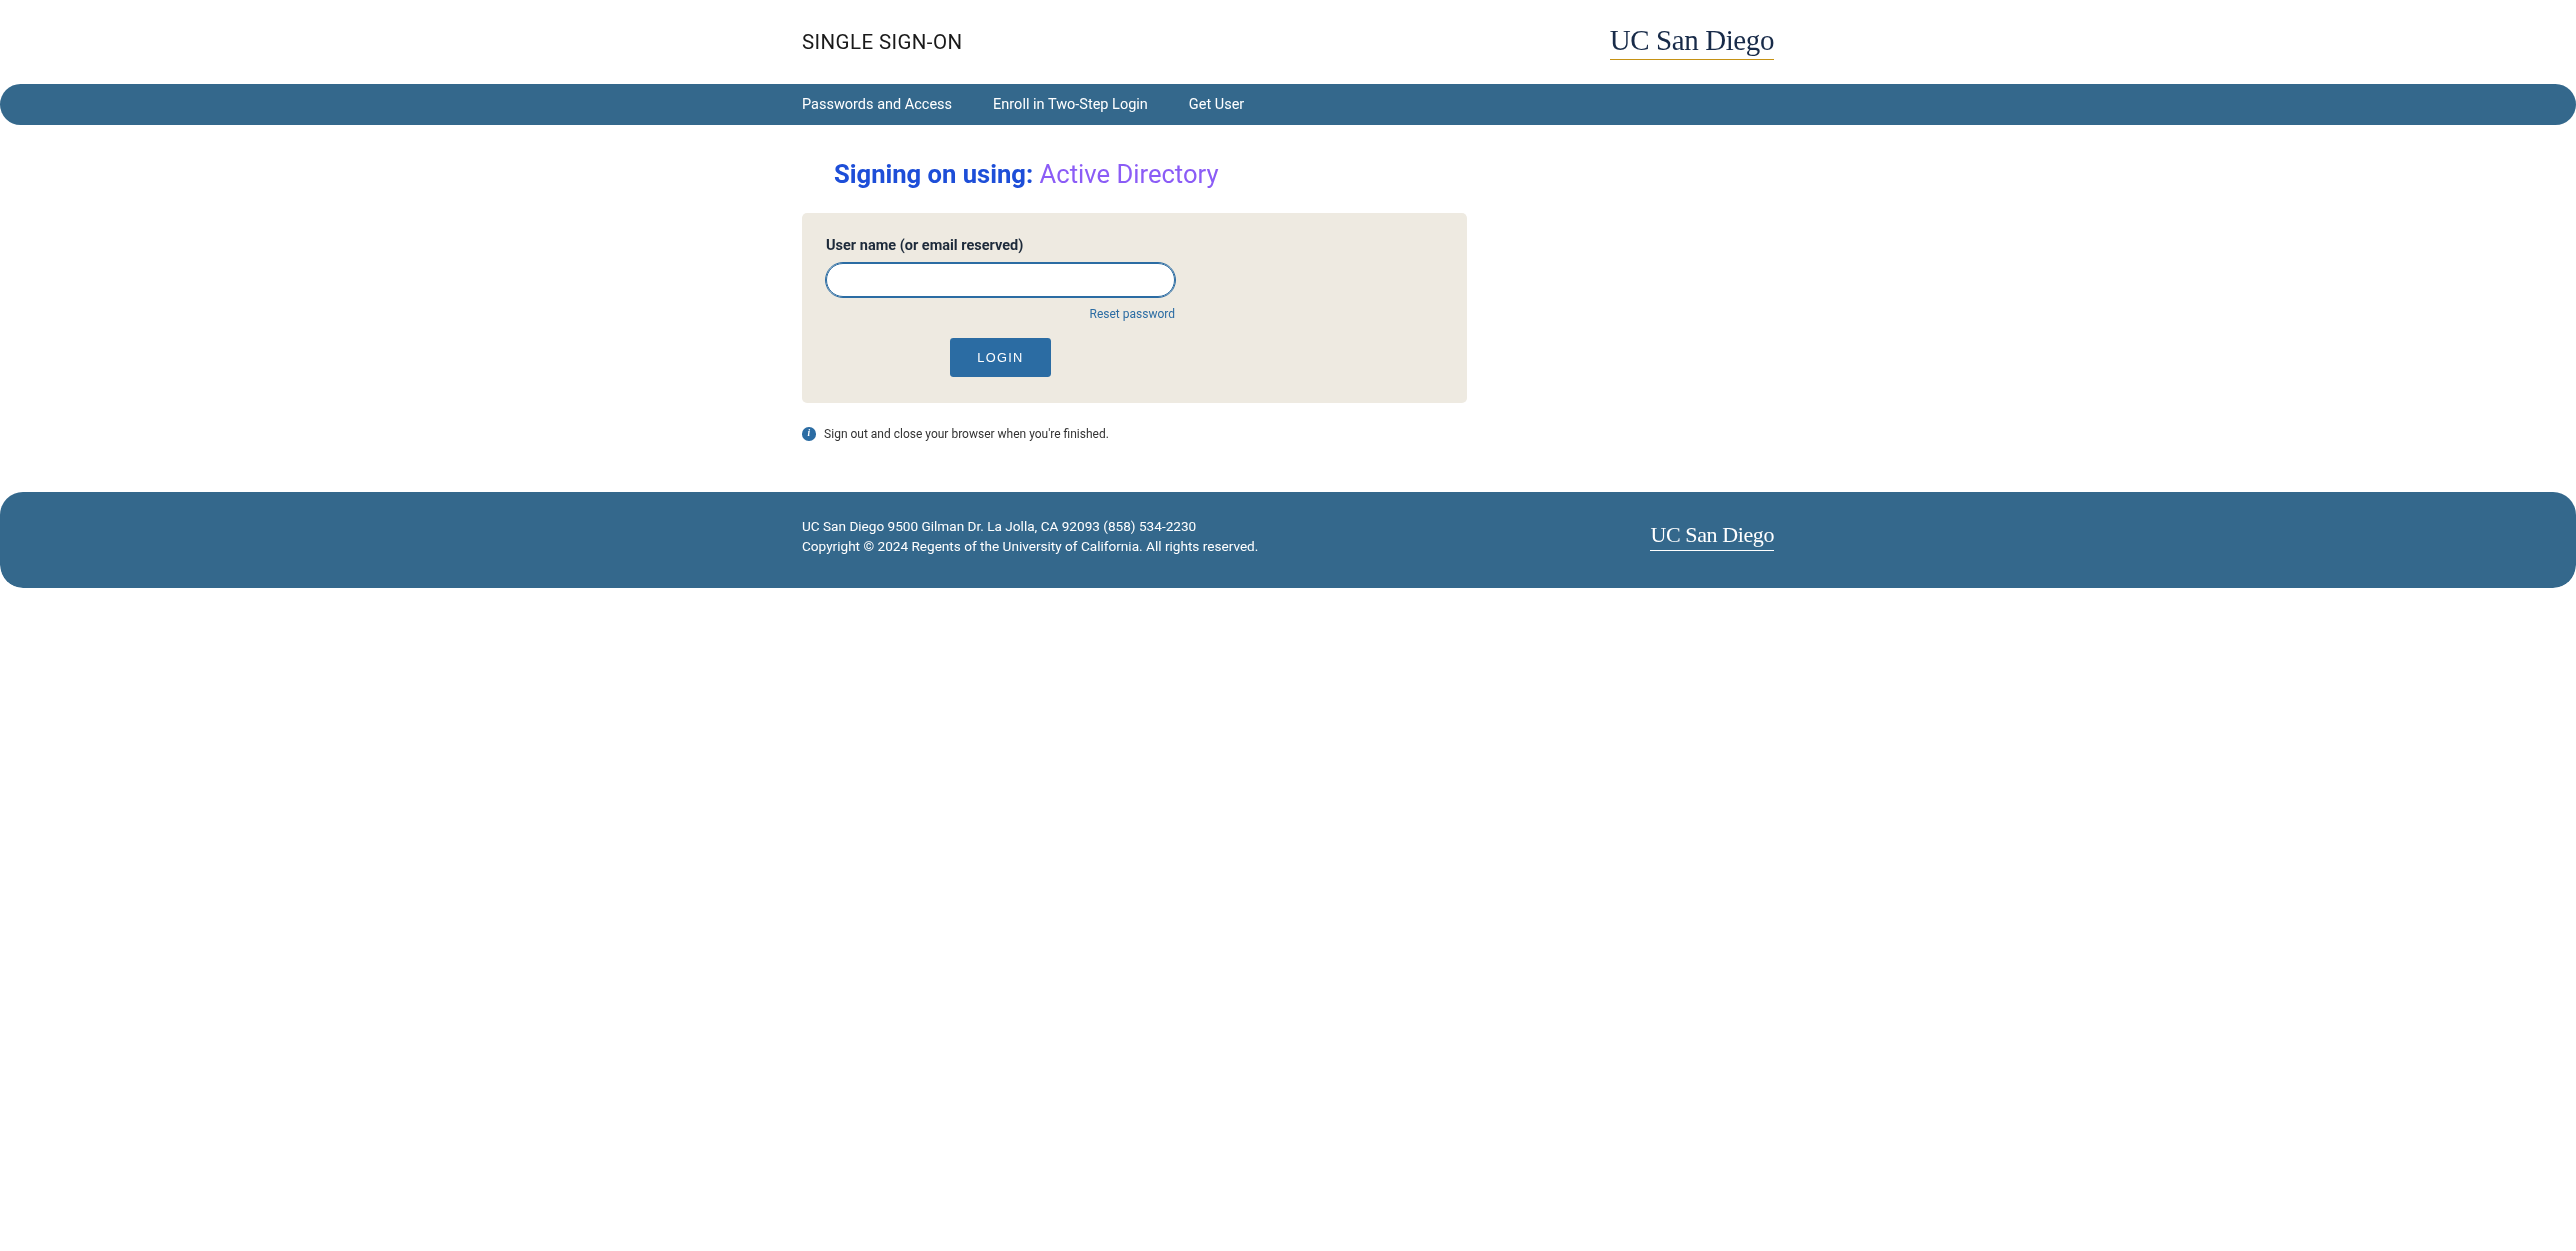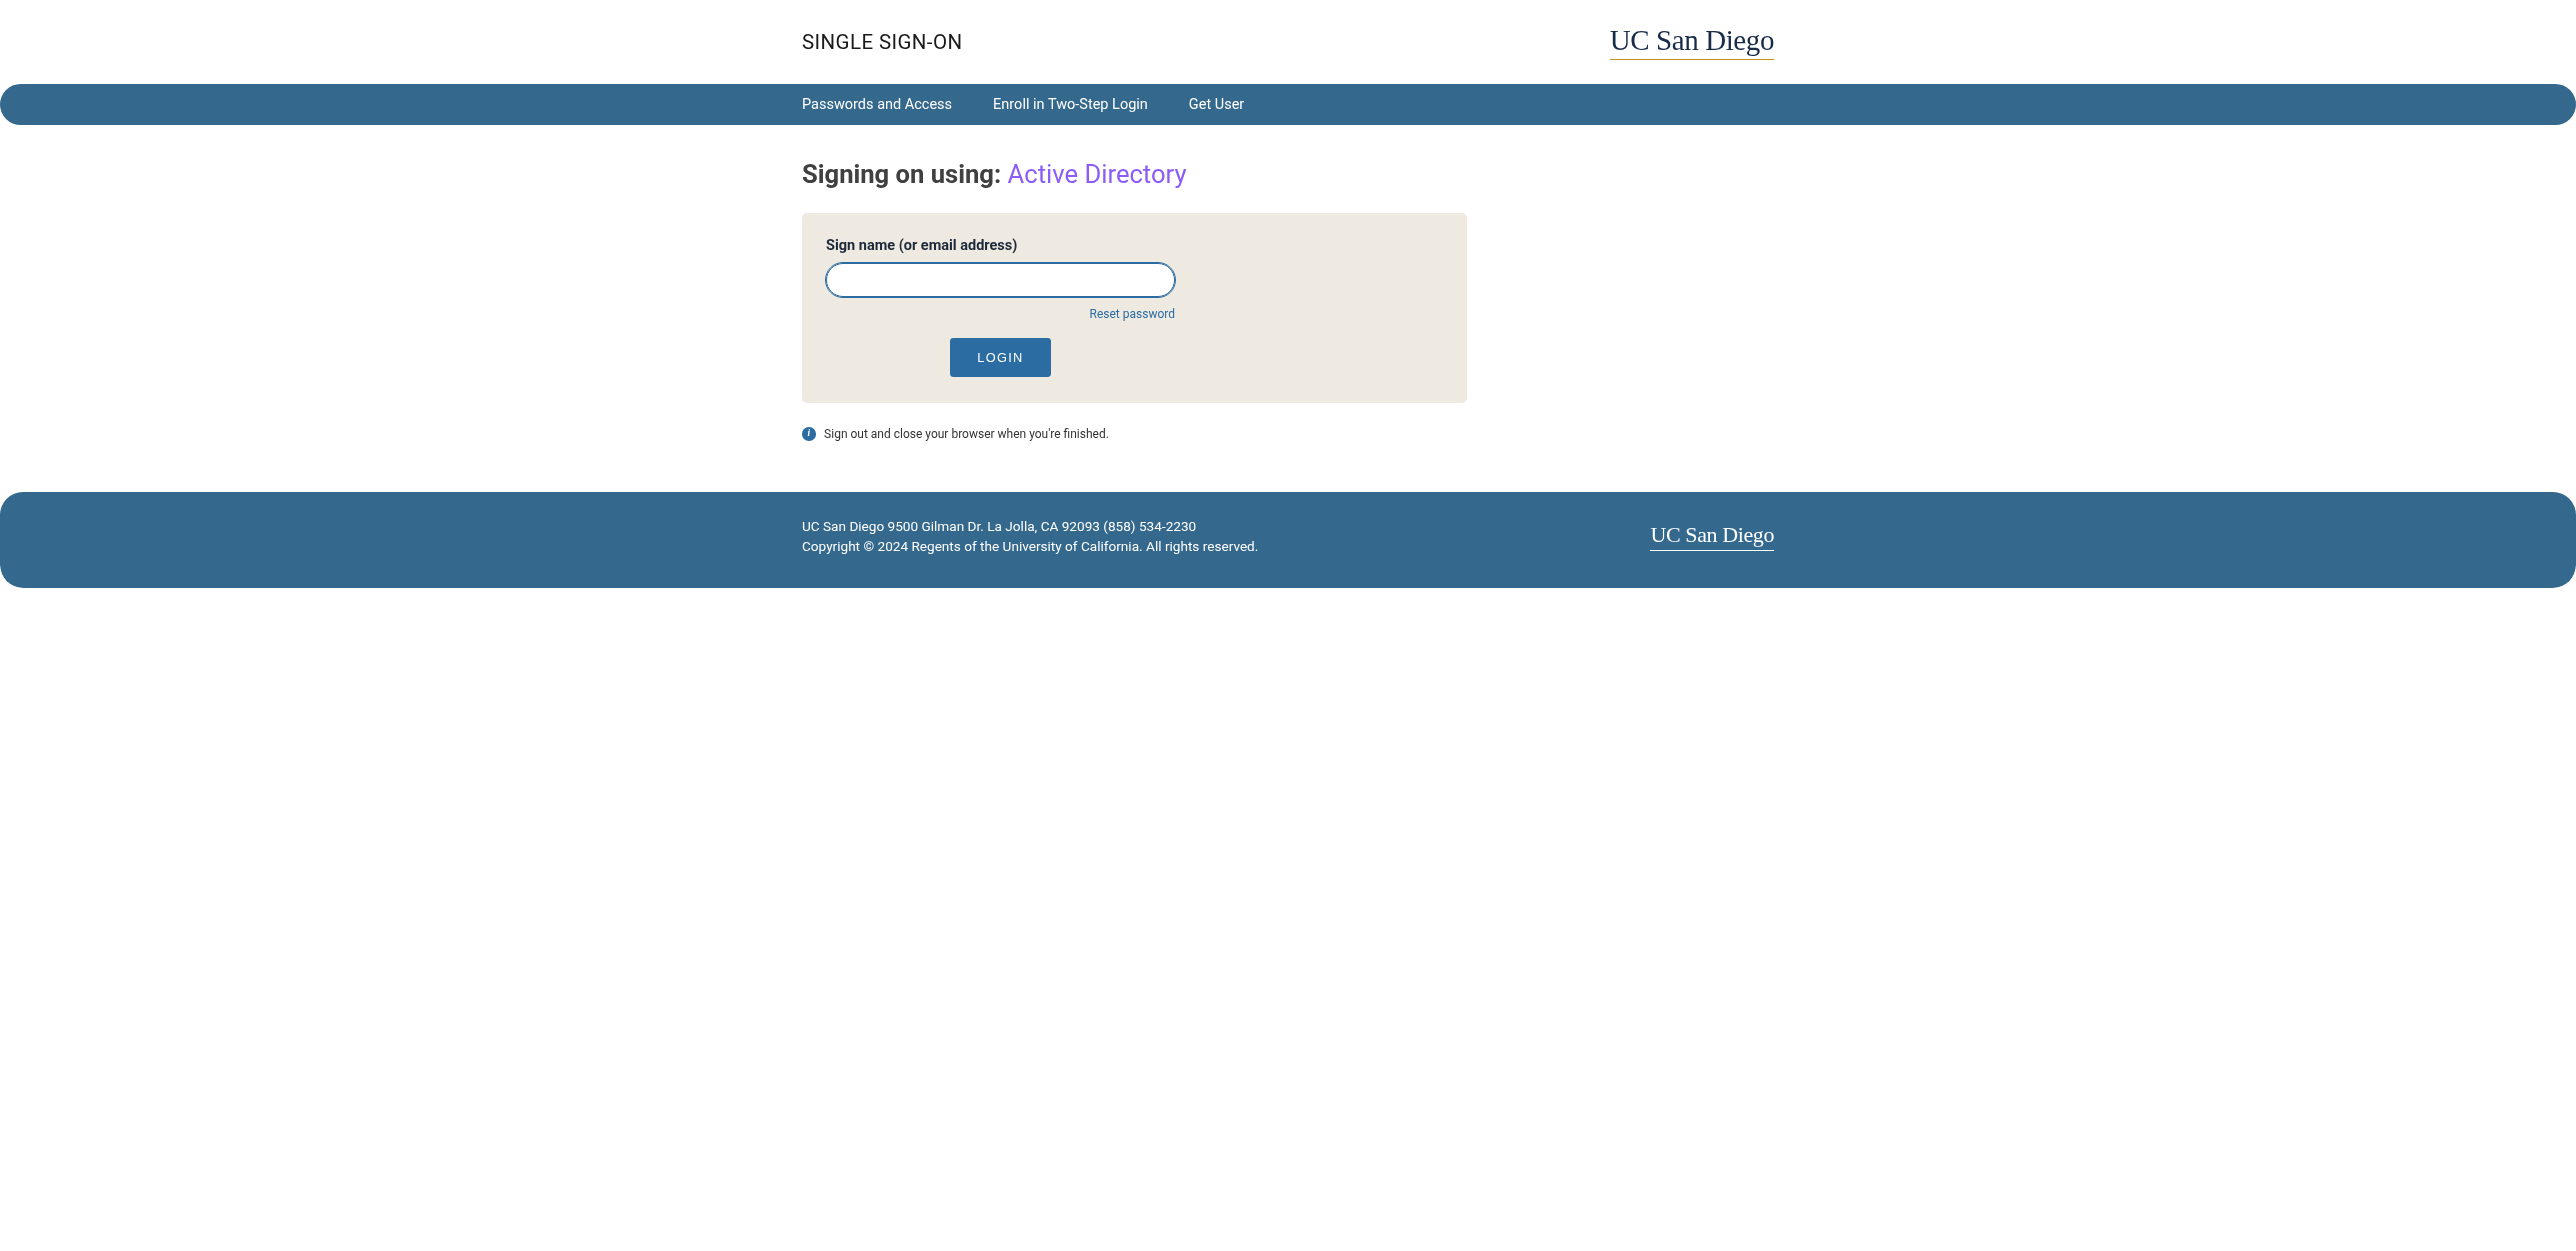--- a/index.html
+++ b/index.html
@@ -70,21 +70,22 @@
     
     .main {
       padding: 34px 0 34px 0;
     }
     .heading {
       font-size: 25.6px;
       font-weight: 700;
       margin-bottom: 24px;
     }
     .heading-blue {
-      color: #404040;
+      color: #1d4ed8;
+      margin-left: 32px;
     }
     .heading-gray {
       color: #8b5cf6;
       font-weight: 400;
     }
     
     .login-card {
       background: #eeeae1;
       border-radius: 5.1px;
       padding: 24px 24px 25.6px 24px;
@@ -223,21 +224,21 @@
 
 <div class="main">
   <div class="container">
     <h1 class="heading">
       <span class="heading-blue">Signing on using:</span>
       <span class="heading-gray">Active Directory</span>
     </h1>
 
     <div class="login-card">
       <div class="form-group">
-        <label class="form-label">Sign name (or email address)</label>
+        <label class="form-label">User name (or email reserved)</label>
         <input type="text" class="form-input focused" autofocus="" value="" style="">
       </div>
 
 
       <div class="reset-link-wrap">
         <a href="#" class="reset-link">Reset password</a>
       </div>
 
       <div class="login-btn-wrap">
         <button class="login-btn">LOGIN</button>

